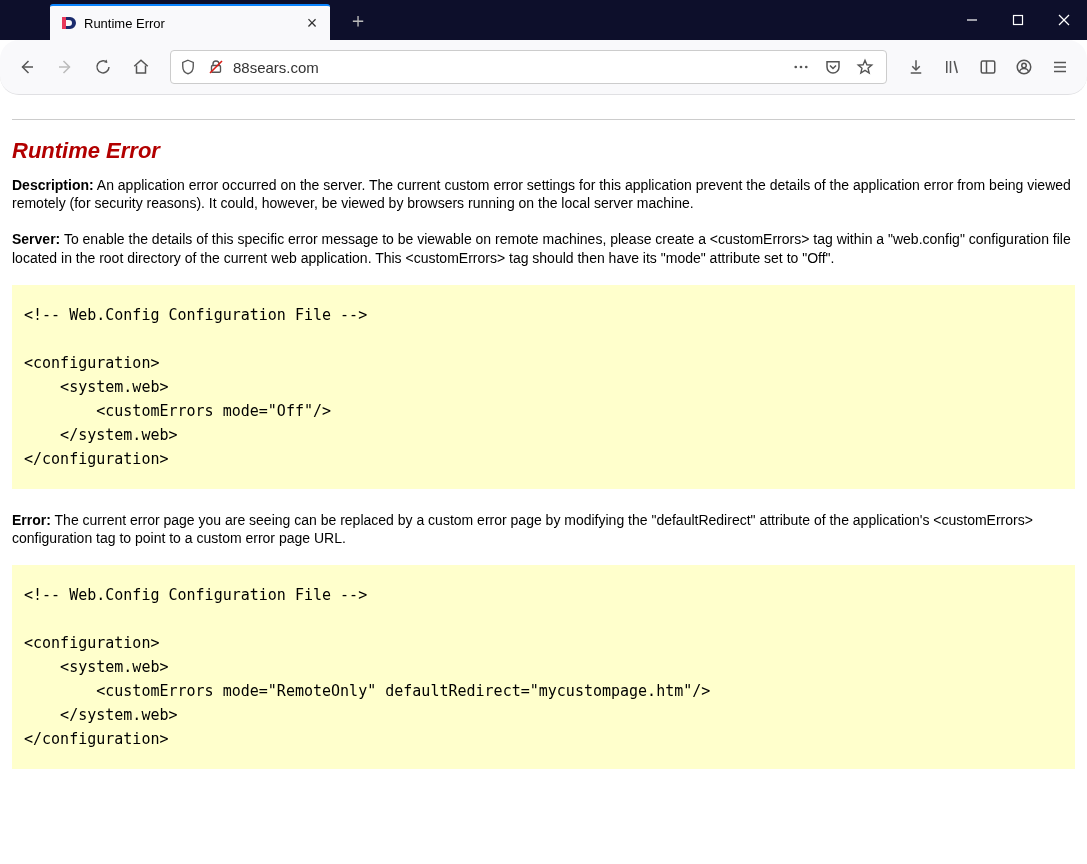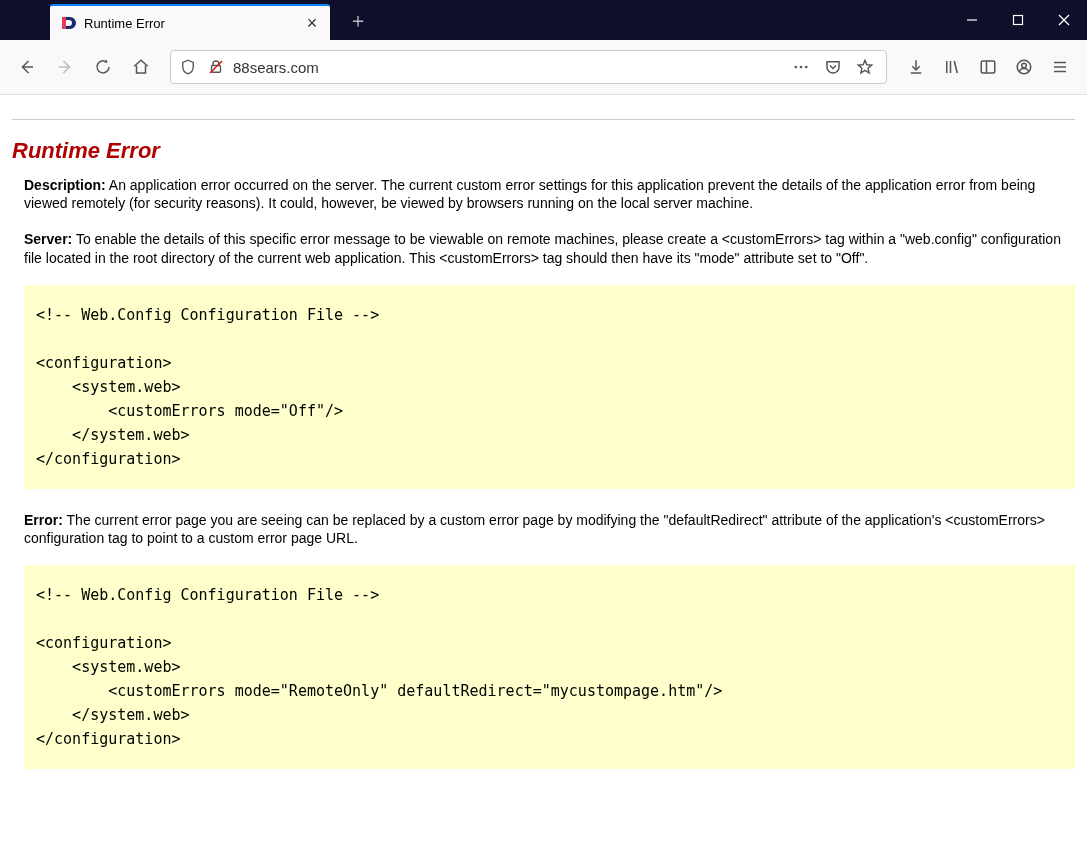--- a/index.html
+++ b/index.html
@@ -52,20 +52,21 @@
   }
   .winbtn svg { width: 12px; height: 12px; }
 
   .toolbar {
     height: 55px;
     background: #f9f9fb;
     border-bottom: 1px solid #e0e0e3;
     display: flex; align-items: center;
     padding: 0 10px;
     gap: 4px;
+    border-radius: 19px;
   }
   .tbtn {
     width: 34px; height: 34px;
     display: flex; align-items: center; justify-content: center;
     color: #555; border-radius: 4px;
   }
   .tbtn.fwd { color: #bbb; }
   .tbtn svg { width: 18px; height: 18px; }
   .addr {
     flex: 1;
@@ -102,31 +103,31 @@
     font-size: 22px;
     color: #b20000;
     font-style: italic;
     font-weight: 700;
     margin: 12px 0;
   }
   .para {
     font-family: Arial, sans-serif;
     font-size: 14px;
     color: #000;
-    margin: 10px 0 18px 12px;
+    margin: 10px 0 18px 0;
     line-height: 1.3;
   }
   .para b { font-weight: bold; }
   .codeblock {
     background: #ffffcc;
     padding: 18px 12px;
     font-family: Consolas, "Lucida Console", monospace;
     font-size: 15px;
     white-space: pre;
-    margin: 10px 0 22px 12px;
+    margin: 10px 0 22px 0;
     line-height: 1.6;
     color: #000;
   }
 </style>
 </head>
 <body>
 
 <div class="titlebar">
   <div class="tab">
     <span class="tab-favicon">

